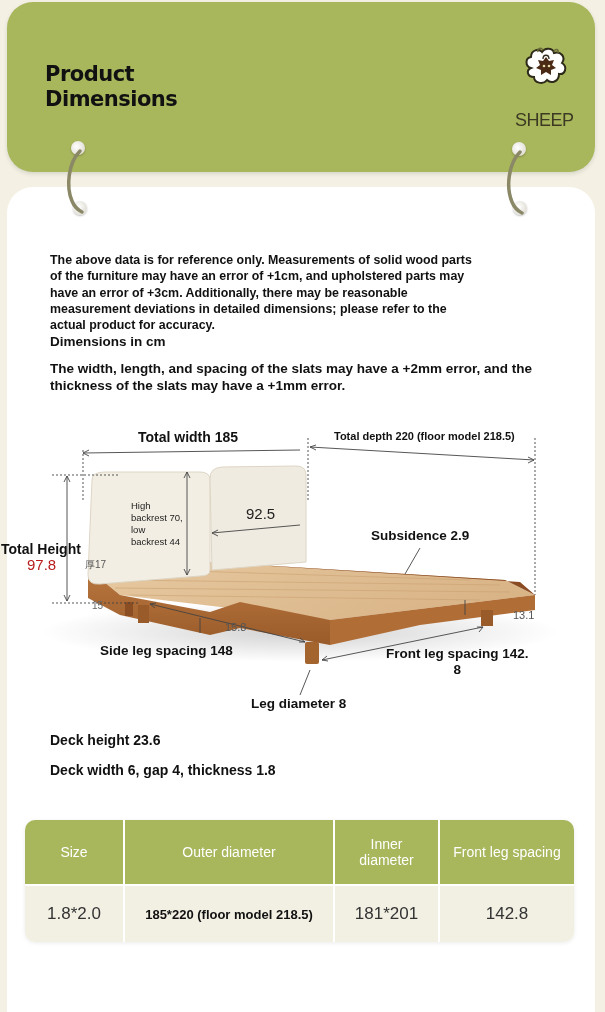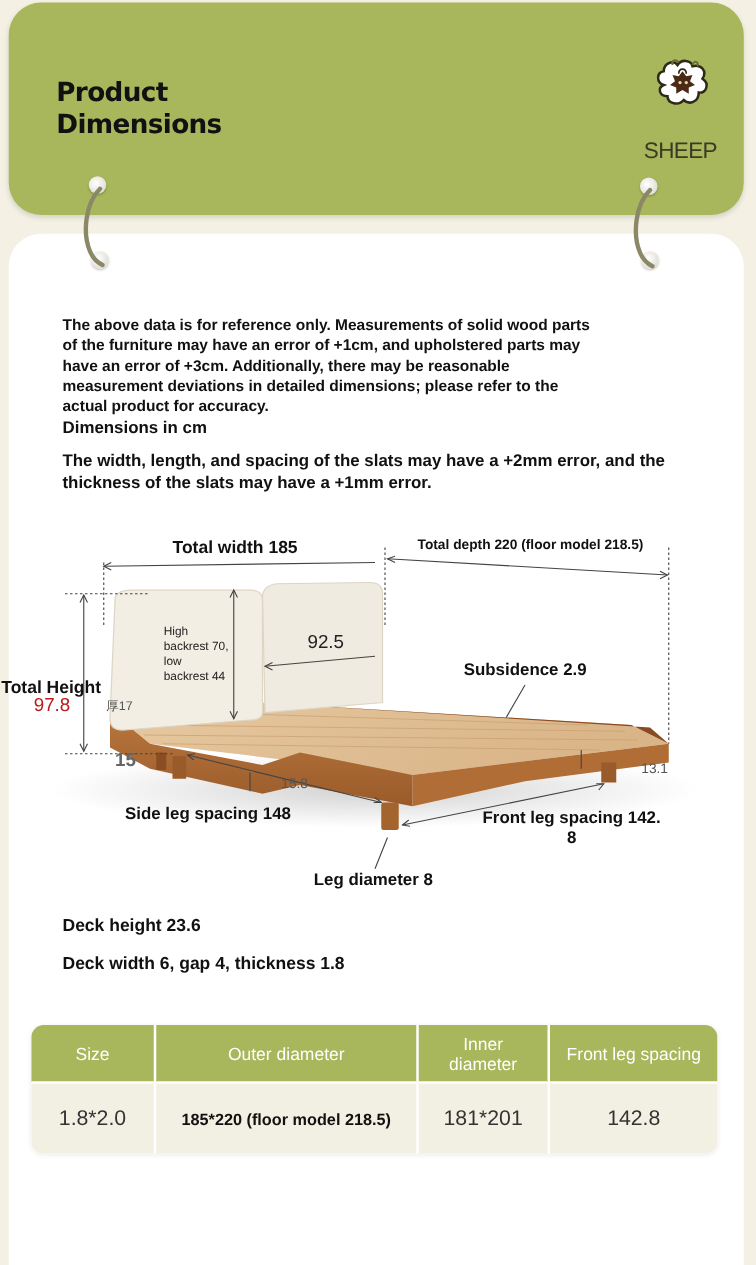--- a/index.html
+++ b/index.html
@@ -22,21 +22,21 @@
 
   .diagram { position: absolute; left: 0; top: 420px; width: 605px; height: 300px; }
   .lbl { position: absolute; font-weight: bold; color: #111; white-space: nowrap; }
   .lbl-sm { position: absolute; color: #222; white-space: nowrap; }
 
   .deck-h { position: absolute; left: 50px; top: 732px; font-size: 14px; font-weight: bold; }
   .deck-w { position: absolute; left: 50px; top: 762px; font-size: 14px; font-weight: bold; }
 
   .spec-table { position: absolute; left: 25px; top: 820px; width: 549px; border-radius: 10px; overflow: hidden; box-shadow: 0 1px 4px rgba(0,0,0,0.08); }
   .spec-table table { width: 100%; border-collapse: collapse; table-layout: fixed; }
-  .spec-table th { background: #a8b65c; color: #ffffff; font-weight: normal; font-size: 14px; height: 46px; border-right: 2px solid #ffffff; line-height: 16px; }
+  .spec-table th { background: #a8b65c; color: #ffffff; font-weight: normal; font-size: 14px; height: 65px; border-right: 2px solid #ffffff; line-height: 16px; }
   .spec-table th:last-child { border-right: none; }
   .spec-table td { background: #f2efe3; height: 57px; text-align: center; border-right: 2px solid #ffffff; border-top: 2px solid #ffffff; color: #333; font-size: 17px; }
   .spec-table td:last-child { border-right: none; }
   .spec-table td.outer { font-size: 13px; font-weight: bold; color: #111; }
 </style>
 </head>
 <body>
 
 <div class="header-card"></div>
 <div class="title">
@@ -160,21 +160,21 @@
     <div>High</div>
     <div>backrest 70,</div>
     <div>low</div>
     <div>backrest 44</div>
   </div>
   <div class="lbl-sm" style="left:246px; top:85px; font-size:15px;">92.5</div>
   <div class="lbl" style="left:1px; top:121px; font-size:14px;">Total Height</div>
   <div class="lbl-sm" style="left:27px; top:136px; font-size:15px; color:#b91c1c;">97.8</div>
   <div class="lbl-sm" style="left:85px; top:138px; font-size:10px; color:#555;">厚17</div>
   <div class="lbl" style="left:371px; top:108px; font-size:13.5px;">Subsidence 2.9</div>
-  <div class="lbl-sm" style="left:92px; top:180px; font-size:15px; color:#666;font-weight:bold;">15</div>
+  <div class="lbl-sm" style="left:92px; top:180px; font-size:10px; color:#666;">15</div>
   <div class="lbl-sm" style="left:205px; top:201px; font-size:11px; color:#555;margin-left:20px;">15.8</div>
   <div class="lbl-sm" style="left:513px; top:189px; font-size:11px; color:#555;">13.1</div>
   <div class="lbl" style="left:100px; top:223px; font-size:13.5px;">Side leg spacing 148</div>
   <div class="lbl" style="left:386px; top:226px; font-size:13.5px; text-align:center; line-height:16px;">
     <div>Front leg spacing 142.</div>
     <div>8</div>
   </div>
   <div class="lbl" style="left:251px; top:276px; font-size:13.5px;">Leg diameter 8</div>
 </div>
 

